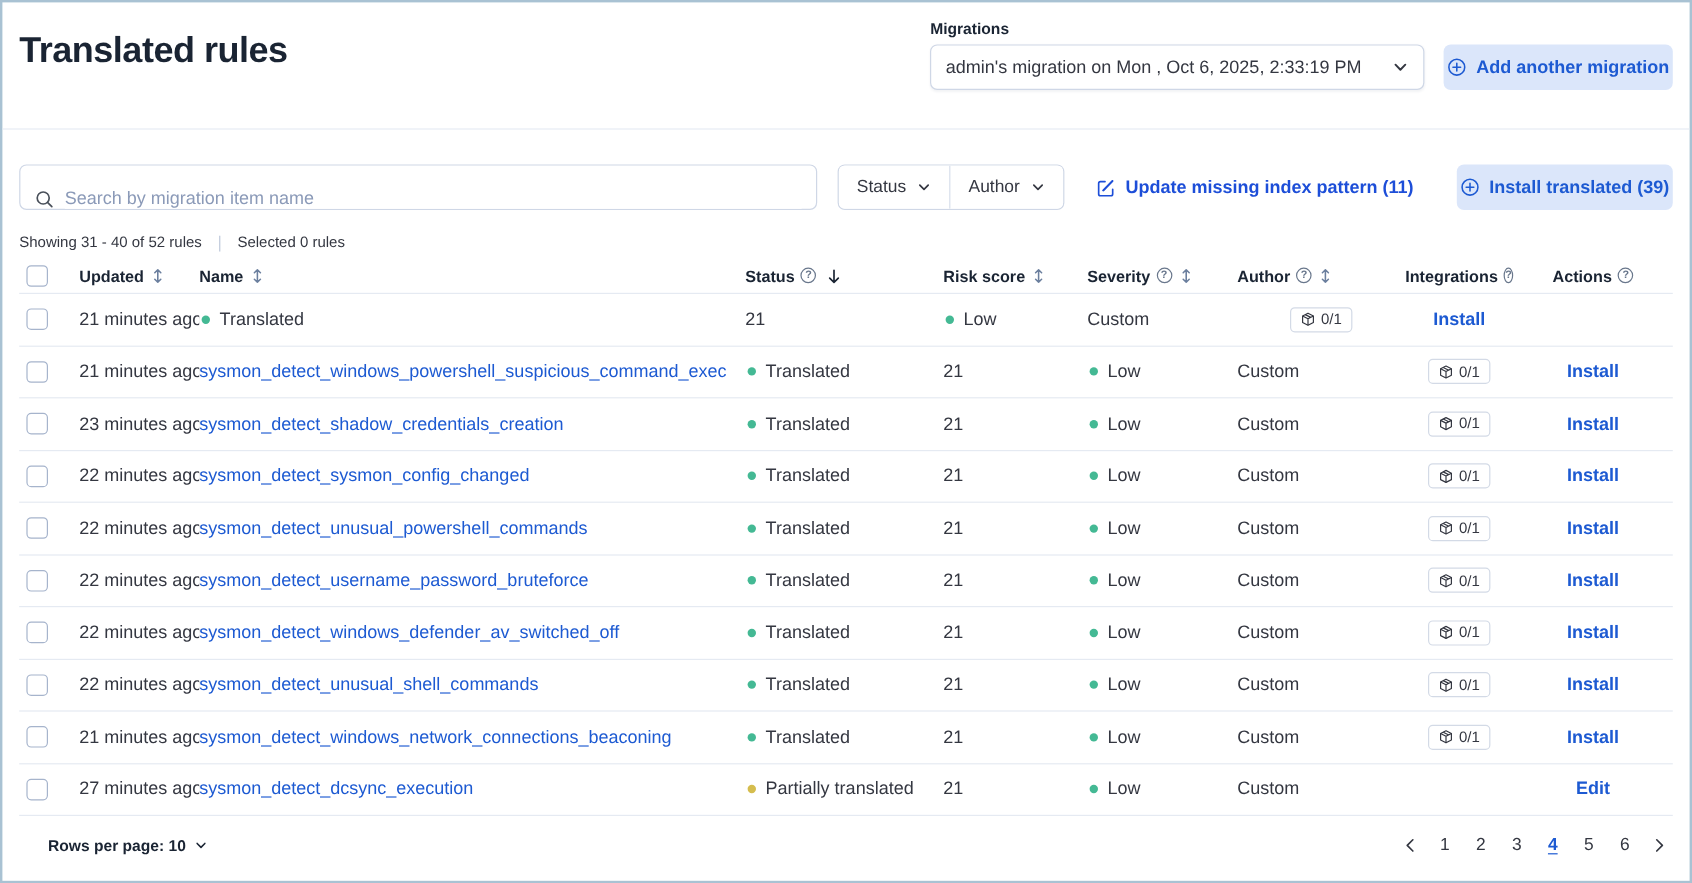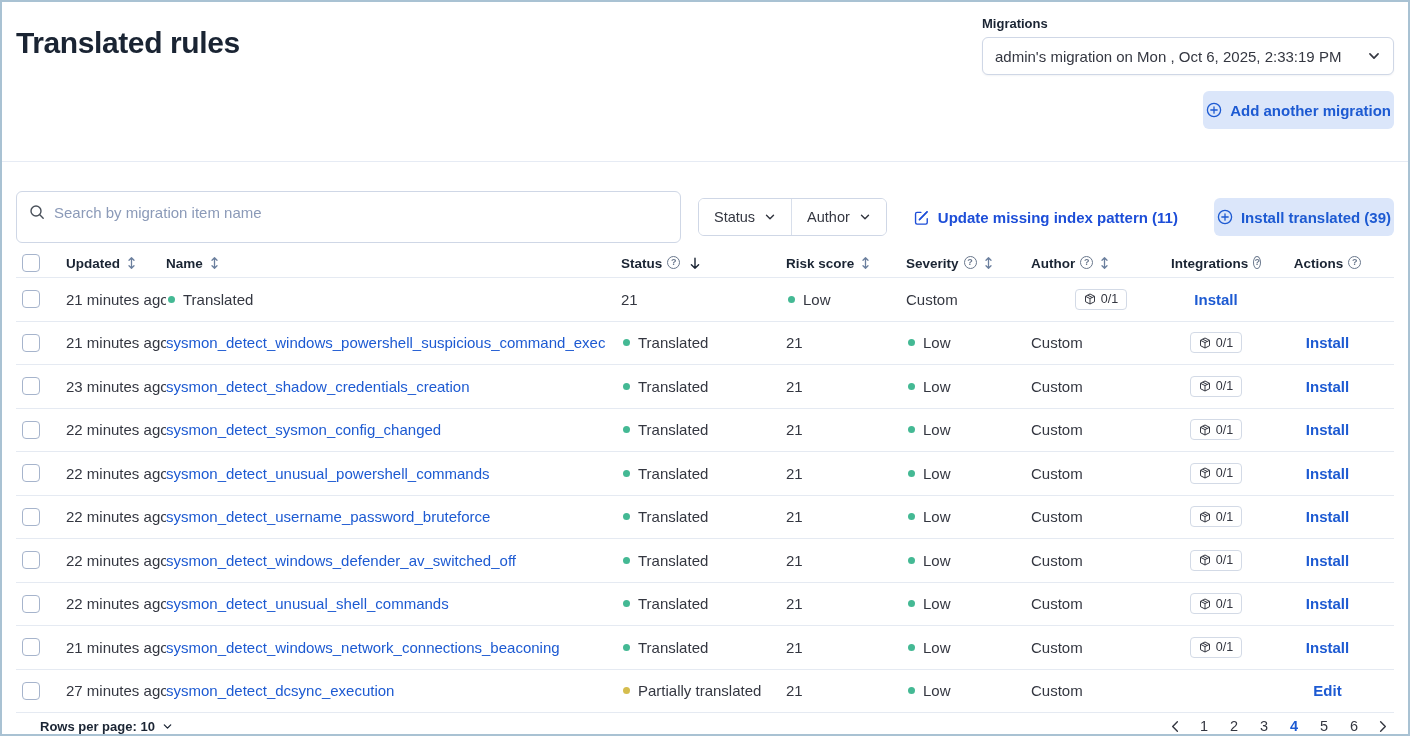--- a/index.html
+++ b/index.html
@@ -10,42 +10,42 @@
     width: 1410px; height: 736px;
     border: 2px solid #a9c2d3;
     background: #fff;
     display: flex; flex-direction: column;
     overflow: hidden;
   }
 
   
   .top { padding: 14px 14px 0 14px; display: flex; justify-content: space-between; }
   .page-title { font-size: 30px; font-weight: 700; color: #1a2433; letter-spacing: -0.4px; padding-top: 10px; }
-  .migration-area { display: flex; align-items: flex-end; gap: 16px; flex-direction: column; }
+  .migration-area { display: flex; align-items: flex-end; gap: 16px; }
   .migrations-block { display: flex; flex-direction: column; }
   .field-label { font-size: 13px; font-weight: 700; color: #1a2433; margin-bottom: 6px; }
   .select {
     width: 412px; height: 38px; border: 1px solid #cfd7e6; border-radius: 6px;
     display: flex; align-items: center; justify-content: space-between;
     padding: 0 12px; font-size: 15px; color: #343741; background: #fff;
     box-shadow: 0 1px 2px rgba(30,50,90,.06); cursor: pointer;
   }
   .btn-blue {
     height: 38px; border: none; border-radius: 6px; background: #dbe6fa;
     color: #1d5ad2; font-weight: 600; font-size: 15px;
     display: inline-flex; align-items: center; gap: 8px; padding: 0 3px;
     cursor: pointer; font-family: inherit;
   }
   .divider { border-bottom: 1px solid #e6ebf4; margin-top: 32px; }
 
   
   .toolbar { display: flex; align-items: center; margin: 29px 14px 0 14px; }
   .search-box {
-    width: 665px; height: 52px; border: 1px solid #cfd7e6; border-radius: 6px;
-    display: flex; align-items: flex-start; gap: 9px; padding: 12px 12px; background: #fff;
+    width: 665px; height: 38px; border: 1px solid #cfd7e6; border-radius: 6px;
+    display: flex; align-items: flex-end; gap: 9px; padding: 0 12px; background: #fff;
   }
   .search-box input {
     border: none; outline: none; flex: 1; font-size: 15px; font-family: inherit; color: #343741;
   }
   .search-box input::placeholder { color: #8b9ab8; }
   .filter-group {
     display: flex; border: 1px solid #cfd7e6; border-radius: 6px; height: 38px;
     margin-left: 17px; overflow: hidden; background: #fff;
   }
   .filter-btn {
@@ -197,20 +197,25 @@
       <span style="display:inline-flex">
         <svg width="16" height="16" viewBox="0 0 16 16">
             <circle cx="8" cy="8" r="6.6" fill="none" stroke="currentColor" stroke-width="1.3"></circle>
             <path d="M8 4.8v6.4M4.8 8h6.4" stroke="currentColor" stroke-width="1.3" stroke-linecap="round"></path>
           </svg>
       </span>
       <span>Install translated (39)</span>
     </button>
   </div>
 
+  <div class="summary">
+    <span>Showing 31 - 40 of 52 rules</span>
+    <span class="sep">|</span>
+    <span>Selected 0 rules</span>
+  </div>
 
   <div class="table">
     <div class="grid-row thead">
       <div>
           <div class="checkbox"></div>
         </div>
       <div class="th">
         <span>Updated</span>
         <span class="sort-icon">
             <svg width="13" height="14" viewBox="0 0 13 14" fill="none" stroke="currentColor" stroke-width="1.3" stroke-linecap="round" stroke-linejoin="round">

